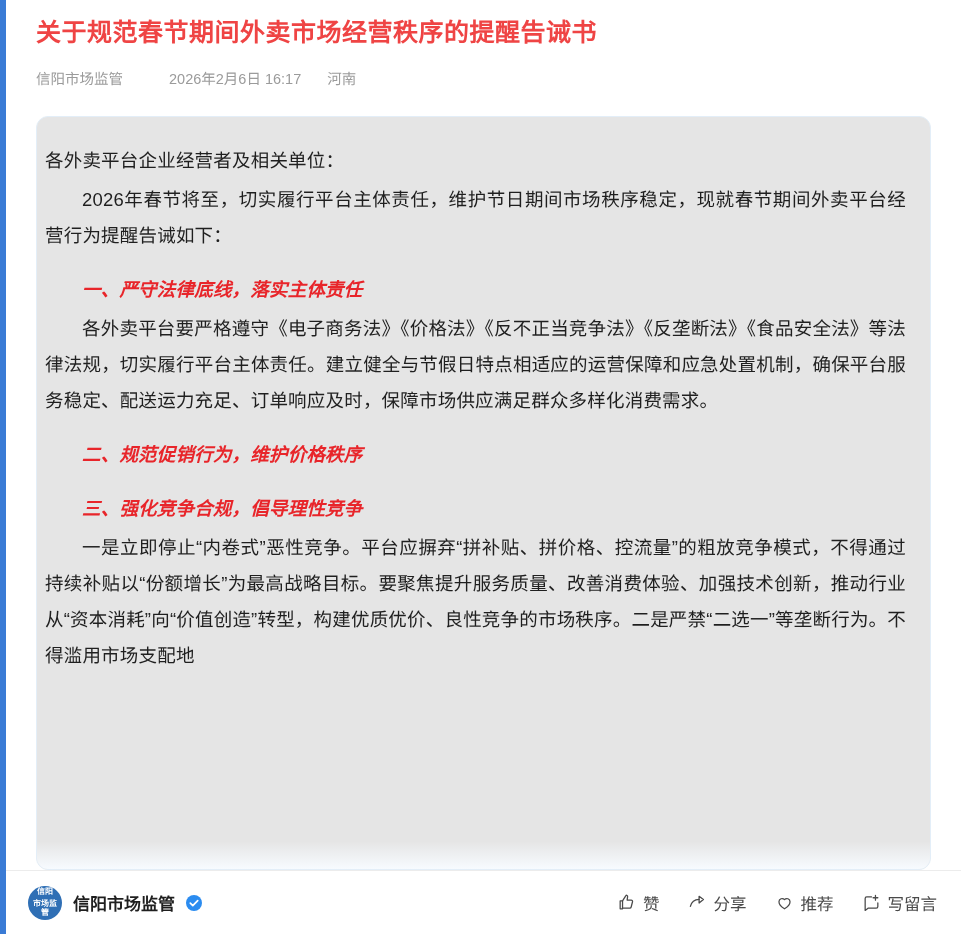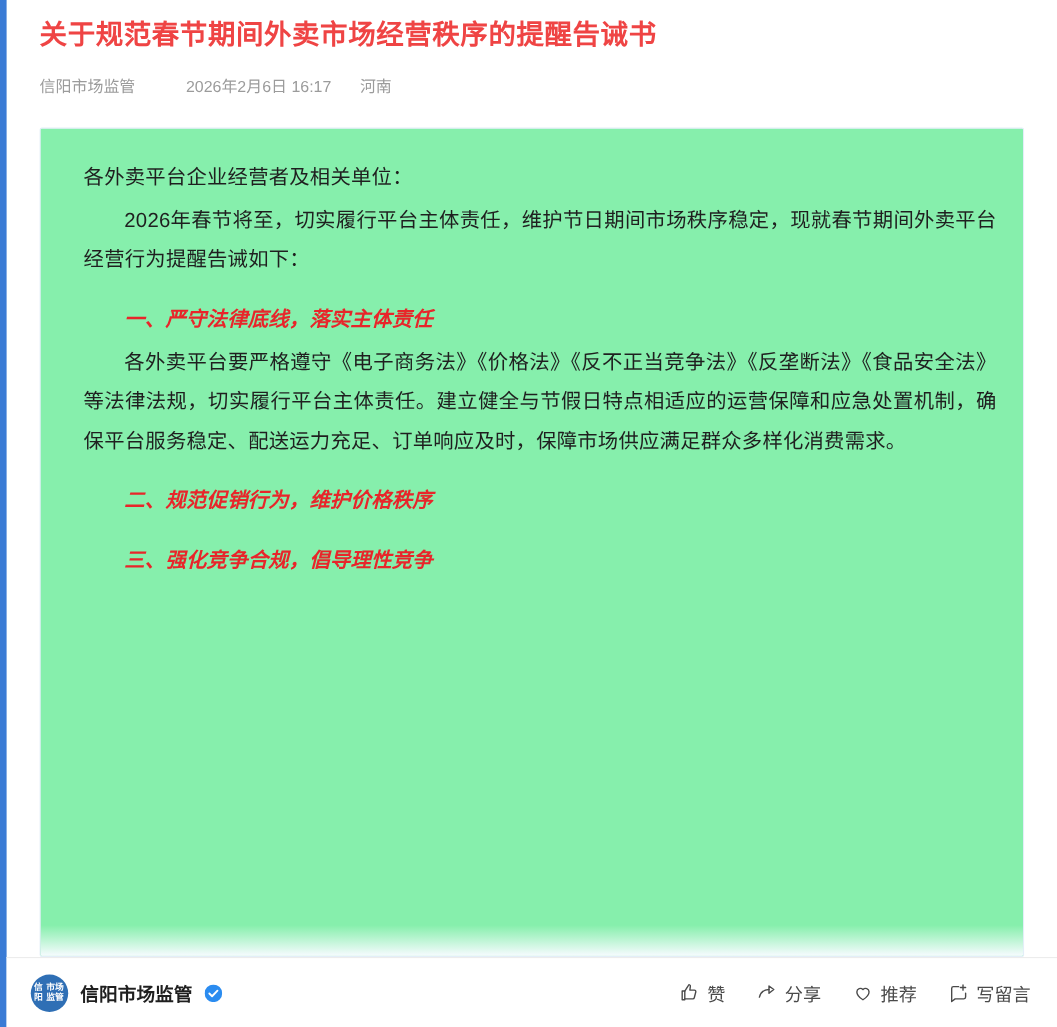--- a/index.html
+++ b/index.html
@@ -43,24 +43,24 @@
     display: flex;
     align-items: center;
     gap: 14px;
   }
   .meta-row .meta-source { color: #9b9b9b; }
   .meta-row .meta-time { color: #9b9b9b; margin-left: 32px; }
   .meta-row .meta-region { color: #9b9b9b; margin-left: 12px; }
 
   .content-card {
     margin: 28px 30px 0 30px;
-    background: #86efac;
+    background: #e5e5e5;
     border: 1px solid #e3eef8;
-    border-radius: 2px;
-    padding: 26px 24px 10px 39px;
+    border-radius: 12px;
+    padding: 26px 24px 10px 8px;
     flex: 1 1 auto;
     overflow: hidden;
     position: relative;
   }
   .content-card p {
     margin: 0 0 3px 0;
     font-size: 18.5px;
     line-height: 1.95;
     color: #1f1f1f;
     text-align: justify;
@@ -101,22 +101,23 @@
     gap: 11px;
   }
   .avatar {
     width: 34px; height: 34px;
     border-radius: 50%;
     background: #2f6fb5;
     color: #fff;
     font-size: 8px;
     line-height: 1.12;
     display: flex;
-    align-items: center;
-    justify-content: center;
+    flex-direction: column;
+    align-items: center;
+    justify-content: space-between;
     text-align: center;
     letter-spacing: 0;
     box-sizing: border-box;
     padding: 2px;
     font-weight: bold;
   }
   .author-name {
     font-size: 17px;
     color: #1f1f1f;
     font-weight: bold;
@@ -155,20 +156,21 @@
     <span class="meta-region">河南</span>
   </div>
 
   <div class="content-card">
     <p>各外卖平台企业经营者及相关单位：</p>
     <p class="indent">2026年春节将至，切实履行平台主体责任，维护节日期间市场秩序稳定，现就春节期间外卖平台经营行为提醒告诫如下：</p>
     <p class="heading">一、严守法律底线，落实主体责任</p>
     <p class="indent">各外卖平台要严格遵守《电子商务法》《价格法》《反不正当竞争法》《反垄断法》《食品安全法》等法律法规，切实履行平台主体责任。建立健全与节假日特点相适应的运营保障和应急处置机制，确保平台服务稳定、配送运力充足、订单响应及时，保障市场供应满足群众多样化消费需求。</p>
     <p class="heading">二、规范促销行为，维护价格秩序</p>
     <p class="heading">三、强化竞争合规，倡导理性竞争</p>
+    <p class="indent">一是立即停止“内卷式”恶性竞争。平台应摒弃“拼补贴、拼价格、控流量”的粗放竞争模式，不得通过持续补贴以“份额增长”为最高战略目标。要聚焦提升服务质量、改善消费体验、加强技术创新，推动行业从“资本消耗”向“价值创造”转型，构建优质优价、良性竞争的市场秩序。二是严禁“二选一”等垄断行为。不得滥用市场支配地</p>
     <div class="fade-mask"></div>
   </div>
 
   <div class="footer">
 
     <div class="author">
       <div class="avatar">
         <span>信阳</span>
         <span>市场监管</span>
       </div>

